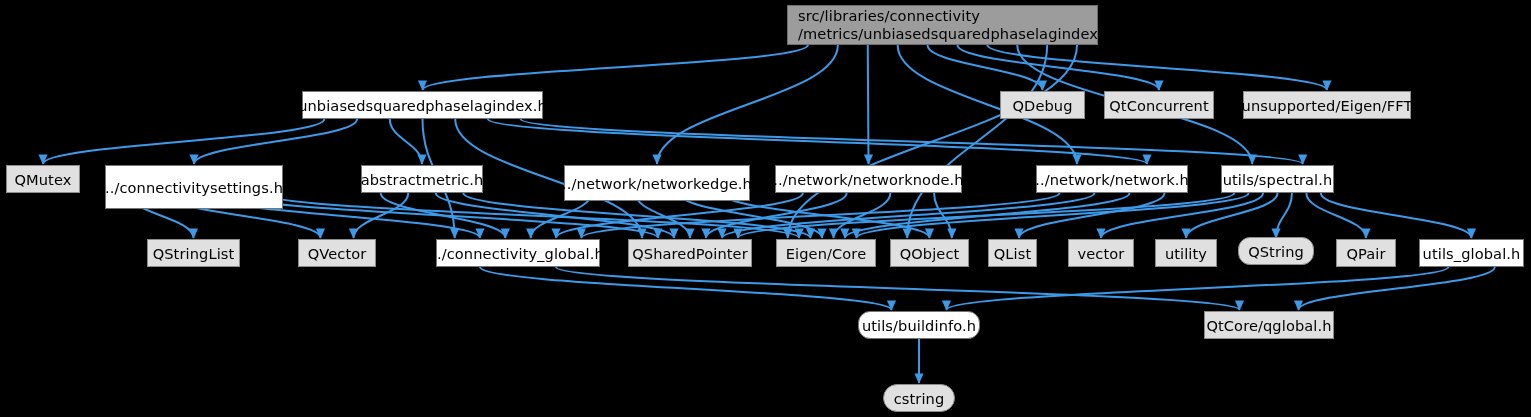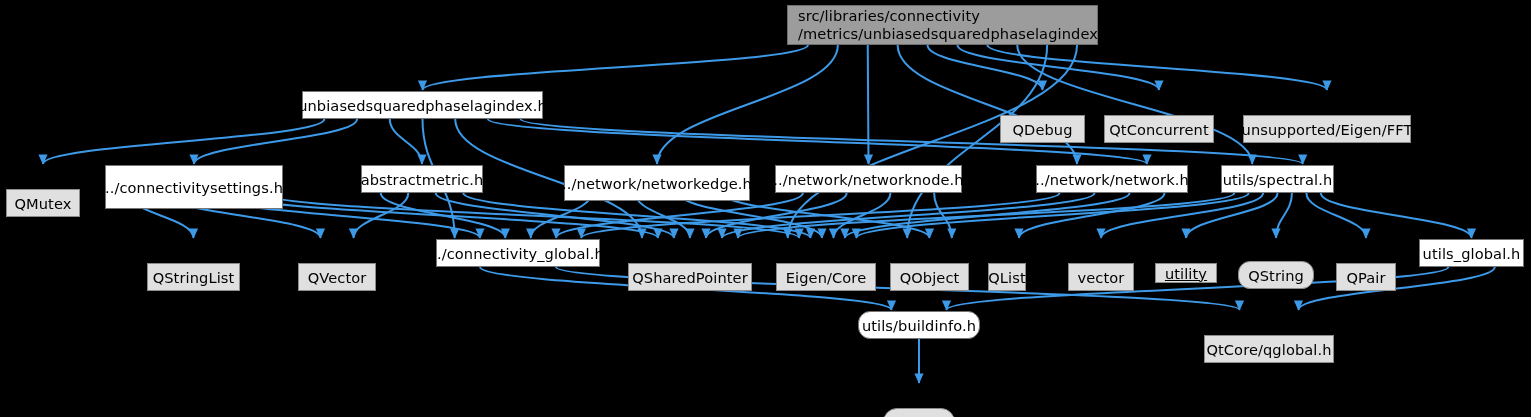--- a/index.html
+++ b/index.html
@@ -33,21 +33,20 @@
     border: 1px solid #808080;
     color: #000000;
     font-size: 14.6px;
     line-height: 17px;
     white-space: pre;
     letter-spacing: 0.1px;
   }
   .node.ext {
     background: #e0e0e0;
     border-color: #8c8c8c;
-    margin-top: 24px;
   }
   .node.local {
     background: #ffffff;
     border-color: #757575;
   }
   .node.root {
     background: #9c9c9c;
     border-color: #6e6e6e;
     text-align: left;
     justify-content: flex-start;
@@ -133,23 +132,23 @@
       <div class="node local" style="left: 564px; top: 165px; width: 186px; height: 36px;"><span class="node-label">../network/networkedge.h</span></div>
       <div class="node local" style="left: 775px; top: 165px; width: 187px; height: 28px;"><span class="node-label">../network/networknode.h</span></div>
       <div class="node local" style="left: 1036px; top: 165px; width: 152px; height: 28px;"><span class="node-label">../network/network.h</span></div>
       <div class="node local" style="left: 1221px; top: 165px; width: 113px; height: 28px;"><span class="node-label">utils/spectral.h</span></div>
       <div class="node ext" style="left: 147px; top: 239px; width: 93px; height: 28px;"><span class="node-label">QStringList</span></div>
       <div class="node ext" style="left: 298px; top: 239px; width: 78px; height: 28px;"><span class="node-label">QVector</span></div>
       <div class="node local" style="left: 436px; top: 239px; width: 164px; height: 28px;"><span class="node-label">../connectivity_global.h</span></div>
       <div class="node ext" style="left: 628px; top: 239px; width: 124px; height: 28px;"><span class="node-label">QSharedPointer</span></div>
       <div class="node ext" style="left: 776px; top: 239px; width: 100px; height: 28px;"><span class="node-label">Eigen/Core</span></div>
       <div class="node ext" style="left: 890px; top: 239px; width: 79px; height: 28px;"><span class="node-label">QObject</span></div>
-      <div class="node ext" style="left: 988px; top: 239px; width: 38px; height: 28px;"><span class="node-label">QList</span></div>
+      <div class="node ext" style="left: 988px; top: 239px; width: 49px; height: 28px;"><span class="node-label">QList</span></div>
       <div class="node ext" style="left: 1068px; top: 239px; width: 66px; height: 28px;"><span class="node-label">vector</span></div>
-      <div class="node ext" style="left: 1155px; top: 239px; width: 62px; height: 20px; text-decoration: underline;"><span class="node-label">utility</span></div>
+      <div class="node ext" style="left: 1155px; top: 239px; width: 62px; height: 28px;"><span class="node-label">utility</span></div>
       <div class="node ext" style="left: 1238px; top: 237px; width: 76px; height: 28px; border-radius: 12px;"><span class="node-label">QString</span></div>
       <div class="node ext" style="left: 1336px; top: 239px; width: 60px; height: 28px;"><span class="node-label">QPair</span></div>
       <div class="node local" style="left: 1419px; top: 239px; width: 105px; height: 28px;"><span class="node-label">utils_global.h</span></div>
       <div class="node local" style="left: 858px; top: 311px; width: 122px; height: 28px; border-radius: 12px;"><span class="node-label">utils/buildinfo.h</span></div>
       <div class="node ext" style="left: 1204px; top: 311px; width: 130px; height: 28px;"><span class="node-label">QtCore/qglobal.h</span></div>
       <div class="node ext" style="left: 883px; top: 384px; width: 72px; height: 28px; border-radius: 14px;"><span class="node-label">cstring</span></div>
     </div>
 </div>
 
 </body></html>

